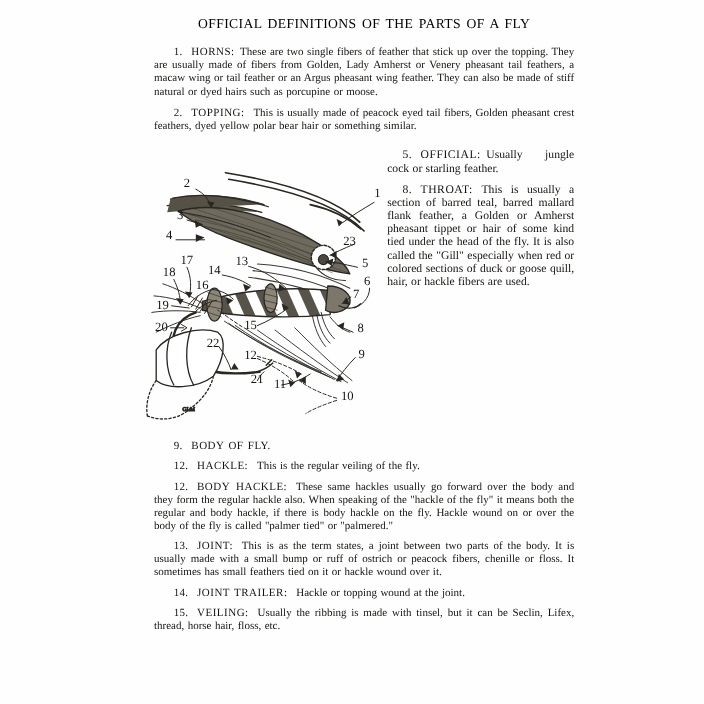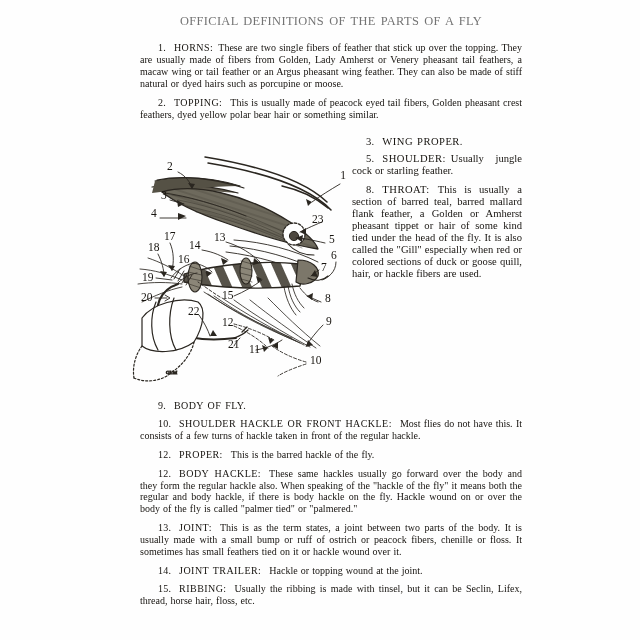--- a/index.html
+++ b/index.html
@@ -26,21 +26,21 @@
   
   .title {
     position: absolute;
     left: 140px;
     top: 14px;
     width: 382px;
     text-align: center;
     font-size: 12.4px;
     letter-spacing: 0.35px;
     word-spacing: 1.6px;
-    color: #737373;
+    color: #000000;
     white-space: nowrap;
   }
 
   
   .col-full {
     position: absolute;
     left: 140px;
     width: 382px;
     text-align: justify;
     font-size: 10px;
@@ -95,22 +95,21 @@
 <div class="page">
 
   <div class="title">OFFICIAL DEFINITIONS OF THE PARTS OF A FLY</div>
 
   <div class="col-full" style="top:42px;">
     <p class="para"><span class="ind"></span><span class="num">1.</span><span class="gap-w"></span><span class="term">HORNS:</span><span class="gap"></span><span>These are two single fibers of feather that stick up over the topping. They are usually made of fibers from Golden, Lady Amherst or Venery pheasant tail feathers, a macaw wing or tail feather or an Argus pheasant wing feather. They can also be made of stiff natural or dyed hairs such as porcupine or moose.</span></p>
     <p class="para"><span class="ind"></span><span class="num">2.</span><span class="gap-w"></span><span class="term">TOPPING:</span><span class="gap-w"></span><span>This is usually made of peacock eyed tail fibers, Golden pheasant crest feathers, dyed yellow polar bear hair or something similar.</span></p>
   </div>
 
   <div class="col-right" style="top:136px;">
-    <p class="para" style="margin-bottom:5px;"><span class="ind-r"></span><span class="num">3.</span><span class="gap-w"></span><span class="term">WING PROPER.</span></p>
-    <p class="para"><span class="ind-r"></span><span class="num">5.</span><span class="gap-w"></span><span class="term">SHOULDER:</span><span class="gap"></span><span>Usually jungle cock or starling feather.</span></p>
+    <p class="para"><span class="ind-r"></span><span class="num">5.</span><span class="gap-w"></span><span class="term">OFFICIAL:</span><span class="gap"></span><span>Usually jungle cock or starling feather.</span></p>
     <p class="para"><span class="ind-r"></span><span class="num">8.</span><span class="gap-w"></span><span class="term">THROAT:</span><span class="gap-w"></span><span>This is usually a section of barred teal, barred mallard flank feather, a Golden or Amherst pheasant tippet or hair of some kind tied under the head of the fly. It is also called the "Gill" especially when red or colored sections of duck or goose quill, hair, or hackle fibers are used.</span></p>
   </div>
 
   <div class="figure">
     <svg width="224" height="250" viewBox="0 0 224 250" xmlns="http://www.w3.org/2000/svg">
       <defs>
         <pattern id="ribpat" width="18" height="34" patternUnits="userSpaceOnUse" patternTransform="rotate(-24)">
           <rect width="18" height="34" fill="#ffffff"></rect>
           <rect width="9" height="34" fill="#57534a"></rect>
         </pattern>
@@ -302,21 +301,20 @@
         <text class="fig-label" x="19" y="151">20</text>
         <text class="fig-label" x="106" y="198">21</text>
         <text class="fig-label" x="66" y="165">22</text>
         <text class="fig-label" x="190" y="73">23</text>
       </g>
     </svg>
   </div>
 
   <div class="col-full" style="top:400px;">
     <p class="para" style="margin-bottom:6px;"><span class="ind"></span><span class="num">9.</span><span class="gap-w"></span><span class="term">BODY OF FLY.</span></p>
-    <p class="para"><span class="ind"></span><span class="num">10.</span><span class="gap-w"></span><span class="term">SHOULDER HACKLE OR FRONT HACKLE:</span><span class="gap-w"></span><span>Most flies do not have this. It consists of a few turns of hackle taken in front of the regular hackle.</span></p>
-    <p class="para"><span class="ind"></span><span class="num">12.</span><span class="gap-w"></span><span class="term">PROPER:</span><span class="gap-w"></span><span>This is the barred hackle of the fly.</span></p>
+    <p class="para"><span class="ind"></span><span class="num">12.</span><span class="gap-w"></span><span class="term">HACKLE:</span><span class="gap-w"></span><span>This is the regular veiling of the fly.</span></p>
     <p class="para"><span class="ind"></span><span class="num">12.</span><span class="gap-w"></span><span class="term">BODY HACKLE:</span><span class="gap-w"></span><span>These same hackles usually go forward over the body and they form the regular hackle also. When speaking of the "hackle of the fly" it means both the regular and body hackle, if there is body hackle on the fly. Hackle wound on or over the body of the fly is called "palmer tied" or "palmered."</span></p>
     <p class="para"><span class="ind"></span><span class="num">13.</span><span class="gap-w"></span><span class="term">JOINT:</span><span class="gap-w"></span><span>This is as the term states, a joint between two parts of the body. It is usually made with a small bump or ruff of ostrich or peacock fibers, chenille or floss. It sometimes has small feathers tied on it or hackle wound over it.</span></p>
     <p class="para" style="margin-bottom:6px;"><span class="ind"></span><span class="num">14.</span><span class="gap-w"></span><span class="term">JOINT TRAILER:</span><span class="gap-w"></span><span>Hackle or topping wound at the joint.</span></p>
-    <p class="para"><span class="ind"></span><span class="num">15.</span><span class="gap-w"></span><span class="term">RIBBING:</span><span class="gap-w"></span><span>Usually the ribbing is made with tinsel, but it can be Seclin, Lifex, thread, horse hair, floss, etc.</span></p>
+    <p class="para"><span class="ind"></span><span class="num">15.</span><span class="gap-w"></span><span class="term">VEILING:</span><span class="gap-w"></span><span>Usually the ribbing is made with tinsel, but it can be Seclin, Lifex, thread, horse hair, floss, etc.</span></p>
   </div>
 
 </div>
 
 </body></html>

